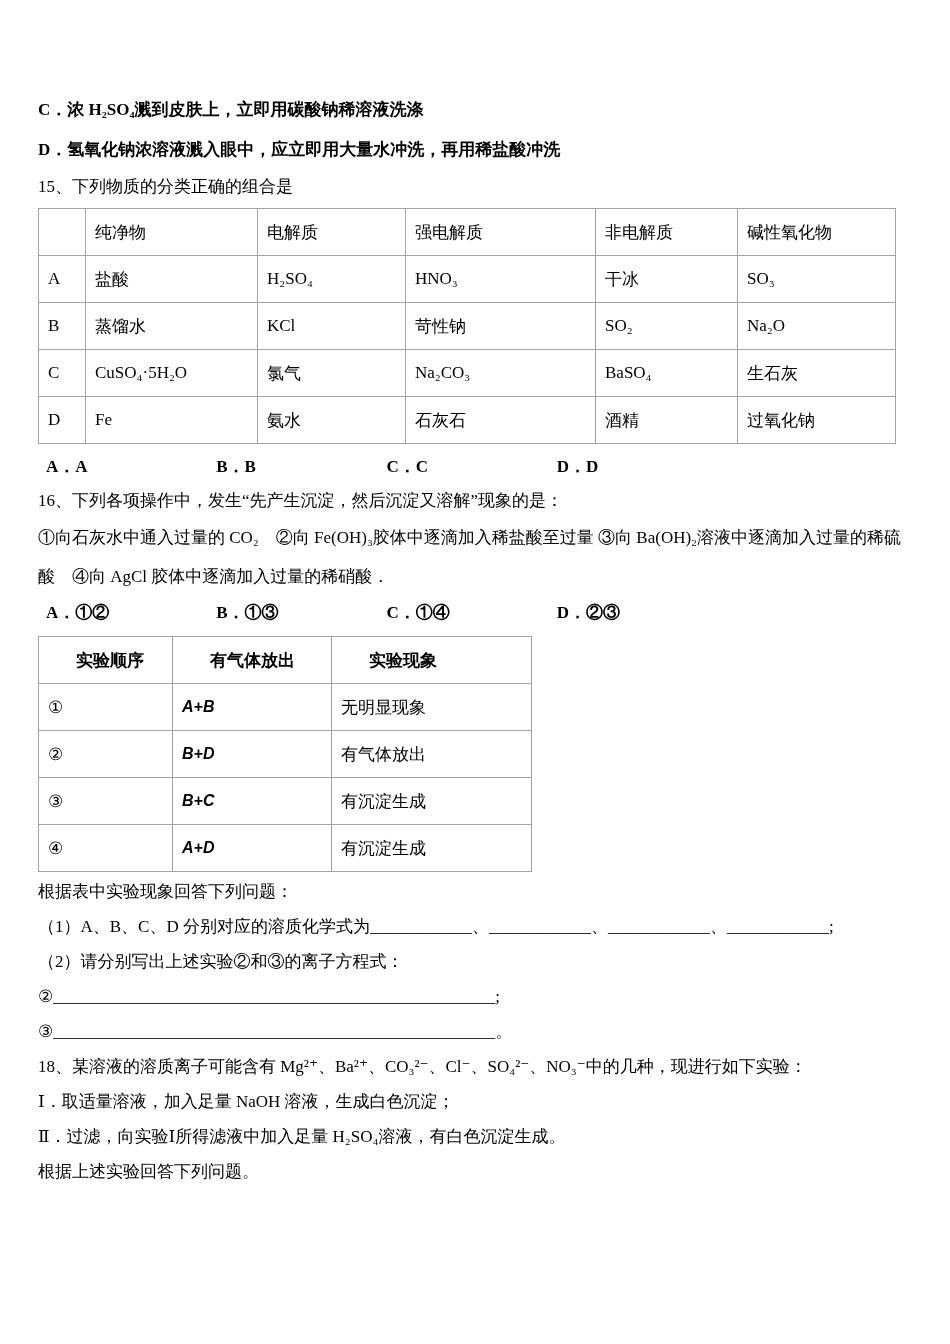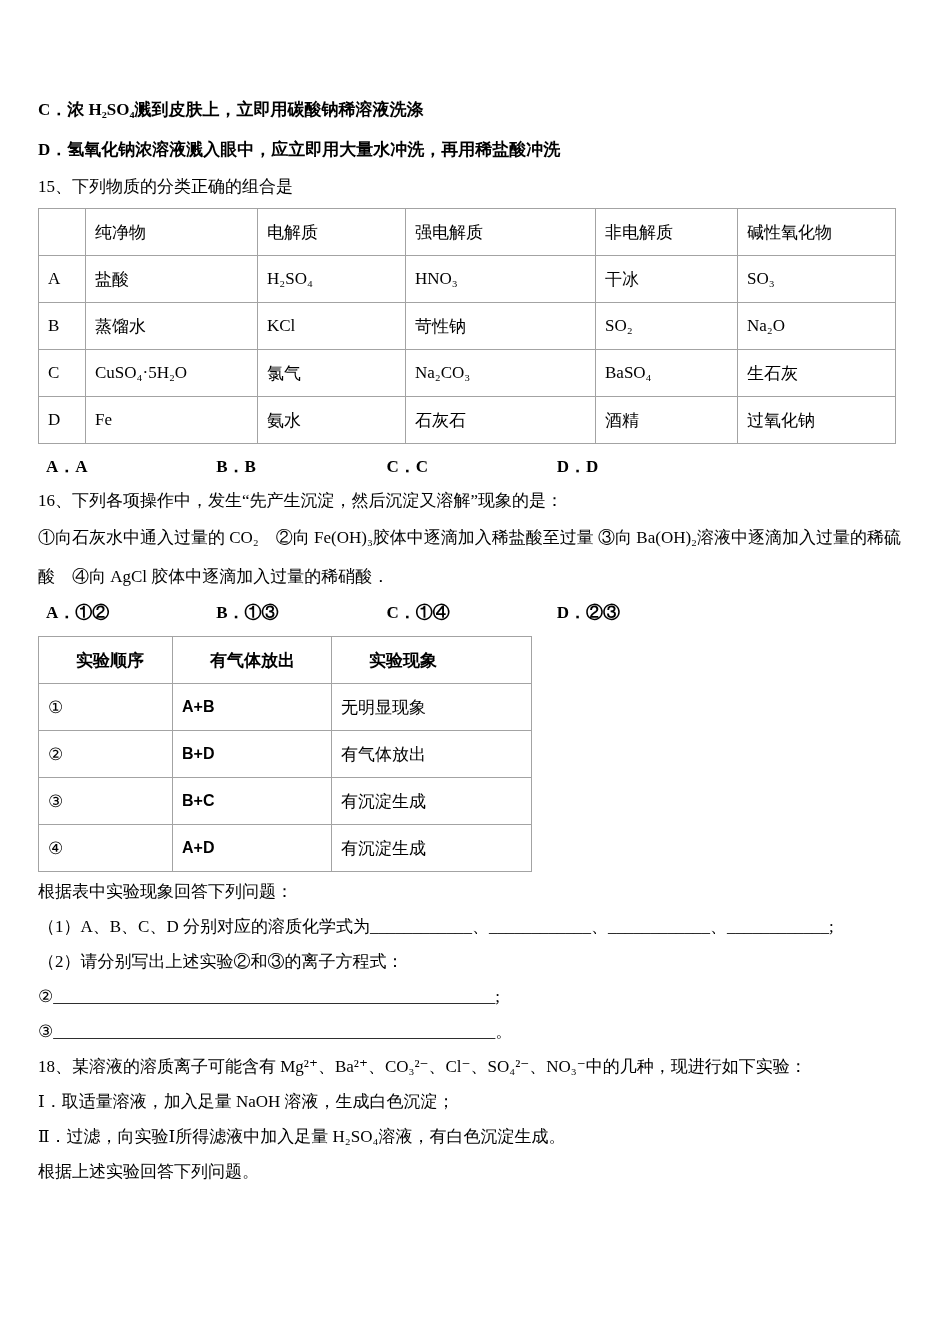--- a/index.html
+++ b/index.html
@@ -31,21 +31,21 @@
     font-size: 17px;
     font-weight: normal;
     text-align: left;
     vertical-align: middle;
     overflow: hidden;
     white-space: nowrap;
   }
   .t1 { width: 857px; margin: 4px 0 6px 0; }
   .t2 { width: 493px; margin: 6px 0 2px 0; }
   .t2 th { font-weight: bold; padding-left: 37px; }
-  .t2 td.mid { font-weight: bold; font-family: "Liberation Sans", "DejaVu Sans", sans-serif; font-size: 16px; }
+  .t2 td.mid { font-weight: bold; font-family: "Liberation Sans", "DejaVu Sans", sans-serif; font-size: 16px; font-style: italic; }
   .bot .line-s { line-height: 35px; }
 </style>
 </head>
 <body>
 
 <div class="page">
 
   <p class="line b">C．浓 H₂SO₄溅到皮肤上，立即用碳酸钠稀溶液洗涤</p>
   <p class="line b">D．氢氧化钠浓溶液溅入眼中，应立即用大量水冲洗，再用稀盐酸冲洗</p>
 

